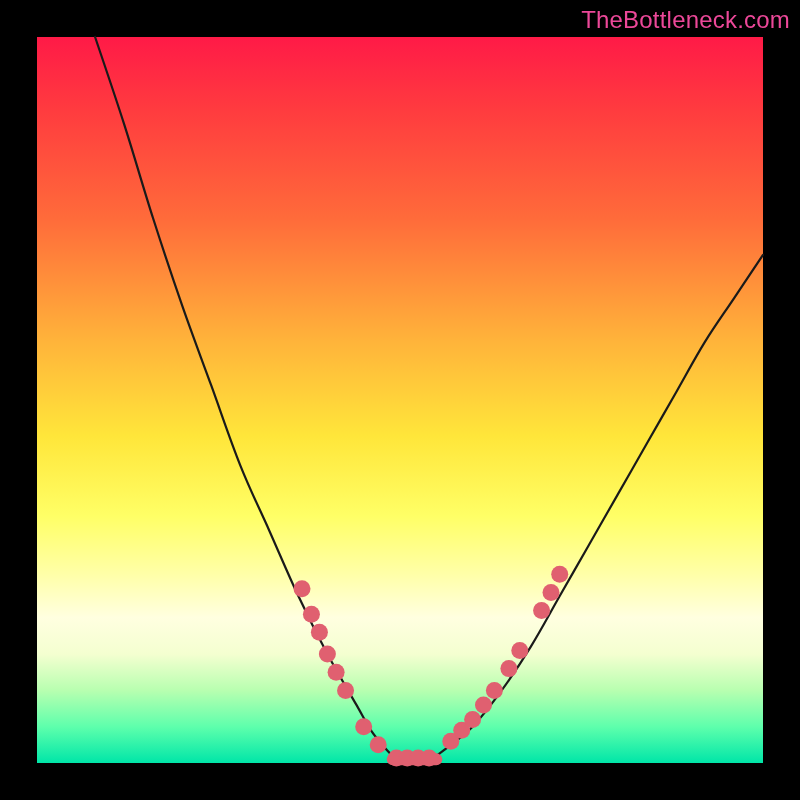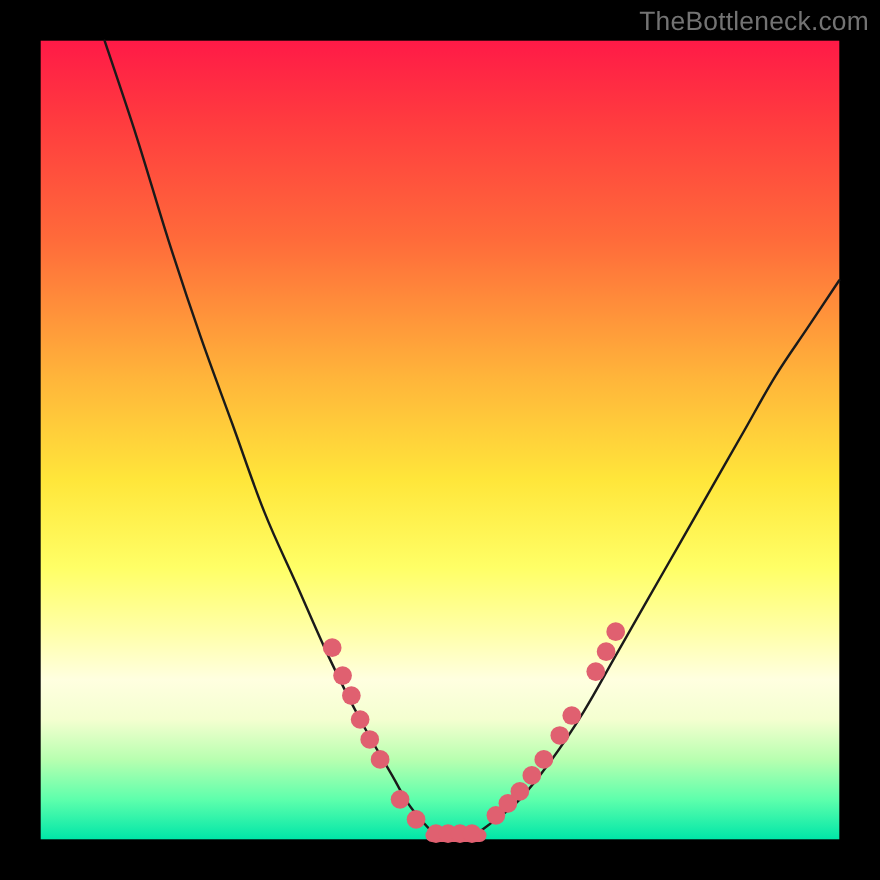--- a/index.html
+++ b/index.html
@@ -37,21 +37,21 @@
       #f4ffd0 85%,
       #b8ffb0 90%,
       #5effac 95%,
       #00e6a8 100%
     );
   }
   .watermark {
     position: absolute;
     top: 6px;
     right: 10px;
-    color: #737373;
+    color: #ec4899;
     font-size: 24px;
     letter-spacing: 0.2px;
     user-select: none;
   }
   svg.curves {
     position: absolute;
     left: 0;
     top: 0;
     width: 726px;
     height: 726px;

